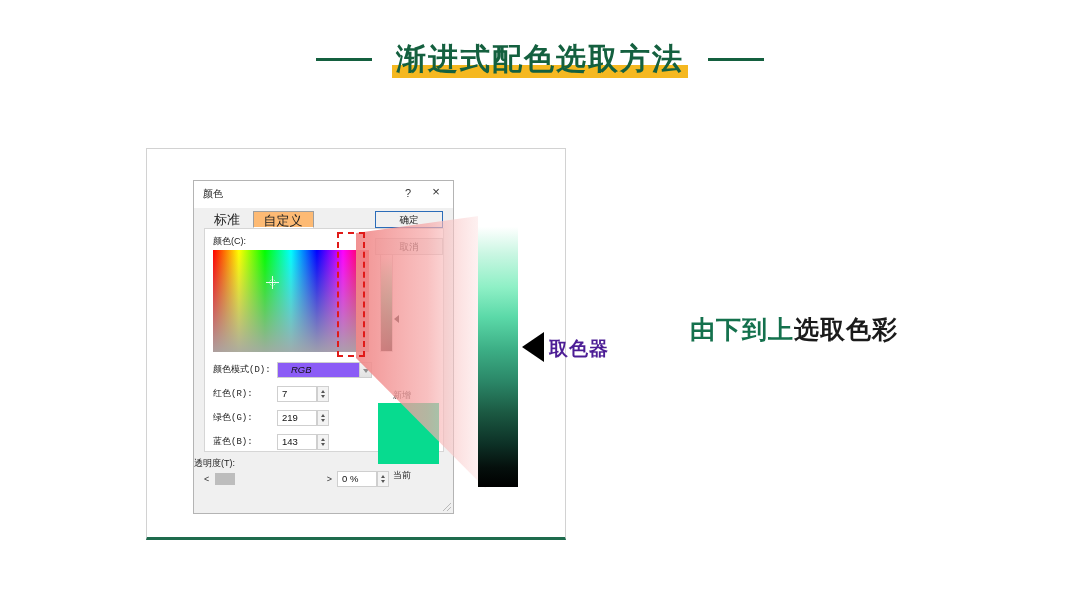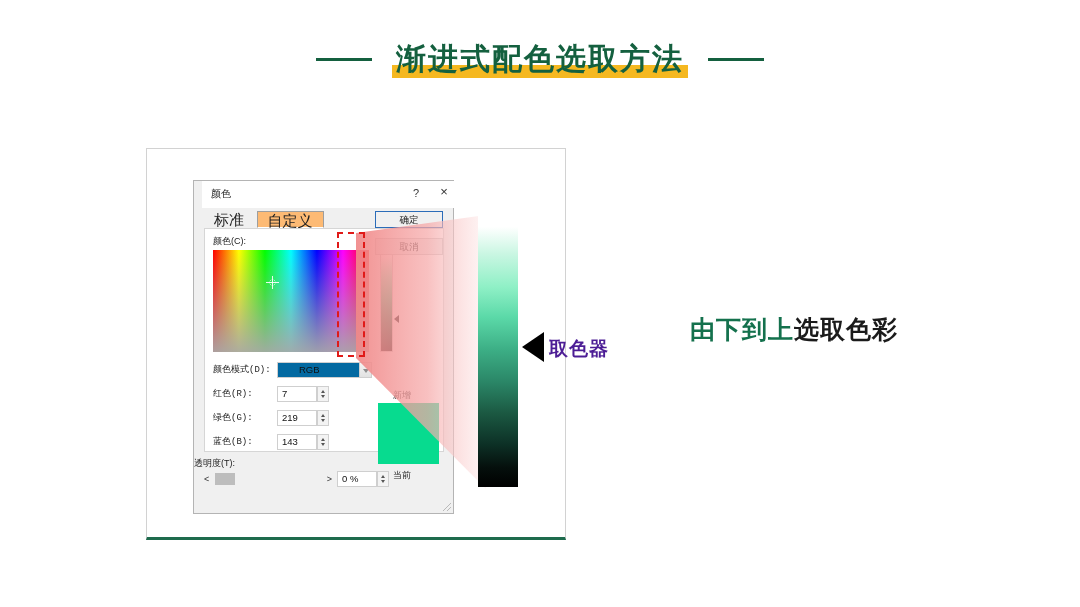--- a/index.html
+++ b/index.html
@@ -38,33 +38,33 @@
     box-sizing:border-box;
   }
 
   
   .dialog{
     position:absolute;left:193px;top:180px;width:261px;height:334px;
     background:#f0f0f0;border:1px solid #b4b4b4;box-sizing:border-box;
     font-size:9px;color:#1b1b1b;
   }
   .dlg-title{
-    position:absolute;left:8px;top:0;width:100%;height:26px;background:#ffffff;
+    position:absolute;left:0;top:0;width:100%;height:26px;background:#ffffff;
     border-bottom:1px solid #ffffff;
   }
   .dlg-title .cap{position:absolute;left:9px;top:6px;font-size:10px;color:#222;}
   .dlg-help{position:absolute;right:38px;top:5px;font-size:11px;color:#333;
             width:14px;text-align:center;line-height:14px;}
   .dlg-close{position:absolute;right:10px;top:4px;font-size:13px;color:#333;
              width:14px;text-align:center;line-height:14px;}
 
   .tabs{position:absolute;left:10px;top:30px;height:18px;}
   .tab{
     display:inline-block;height:17px;line-height:17px;padding:0 10px;
-    font-size:15px;color:#222;box-sizing:border-box;vertical-align:top;
+    font-size:13px;color:#222;box-sizing:border-box;vertical-align:top;font-family:Liberation Serif, serif;
   }
   .tab.std{background:transparent;}
   .tab.sel{background:#fdba74;border:1px solid #9e9e9e;border-bottom-color:#ffffff;}
 
   .panel{
     position:absolute;left:10px;top:47px;width:240px;height:224px;
     background:#ffffff;border:1px solid #d6d6d6;box-sizing:border-box;
   }
   .lbl-color{position:absolute;left:8px;top:6px;font-size:9px;}
   .hue-box{
@@ -99,22 +99,22 @@
 
   .dashed-box{
     position:absolute;left:337px;top:232px;width:28px;height:125px;
     border:2.5px dashed #e01a18;box-sizing:border-box;z-index:40;
   }
 
   .row{position:absolute;left:8px;font-size:9px;height:16px;line-height:16px;}
   .row .rl{position:absolute;left:0;top:0;width:62px;font-family:Liberation Mono, monospace;}
   .combo{
     position:absolute;left:64px;top:0;width:93px;height:16px;
-    background:#0369a1;border:1px solid #cfcfcf;box-sizing:border-box;
-    font-size:9.5px;line-height:14px;padding-left:21px;color:#111;
+    background:#8b5cf6;border:1px solid #cfcfcf;box-sizing:border-box;
+    font-size:9.5px;line-height:14px;padding-left:13px;color:#111;font-style:italic;
   }
   .combo-btn{
     position:absolute;left:146px;top:0;width:13px;height:16px;
     background:linear-gradient(to bottom,#f4f4f4,#e2e2e2);
     border:1px solid #cfcfcf;box-sizing:border-box;
   }
   .combo-btn i{
     position:absolute;left:3px;top:6px;width:0;height:0;
     border-left:3px solid transparent;border-right:3px solid transparent;
     border-top:4px solid #8f8f8f;

